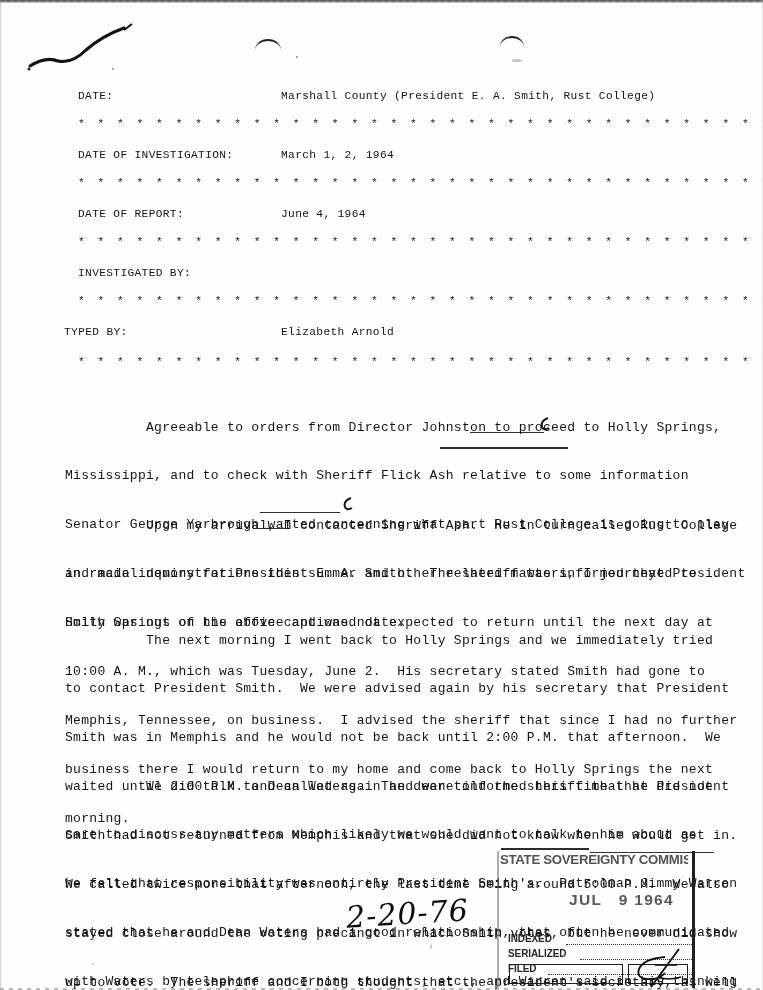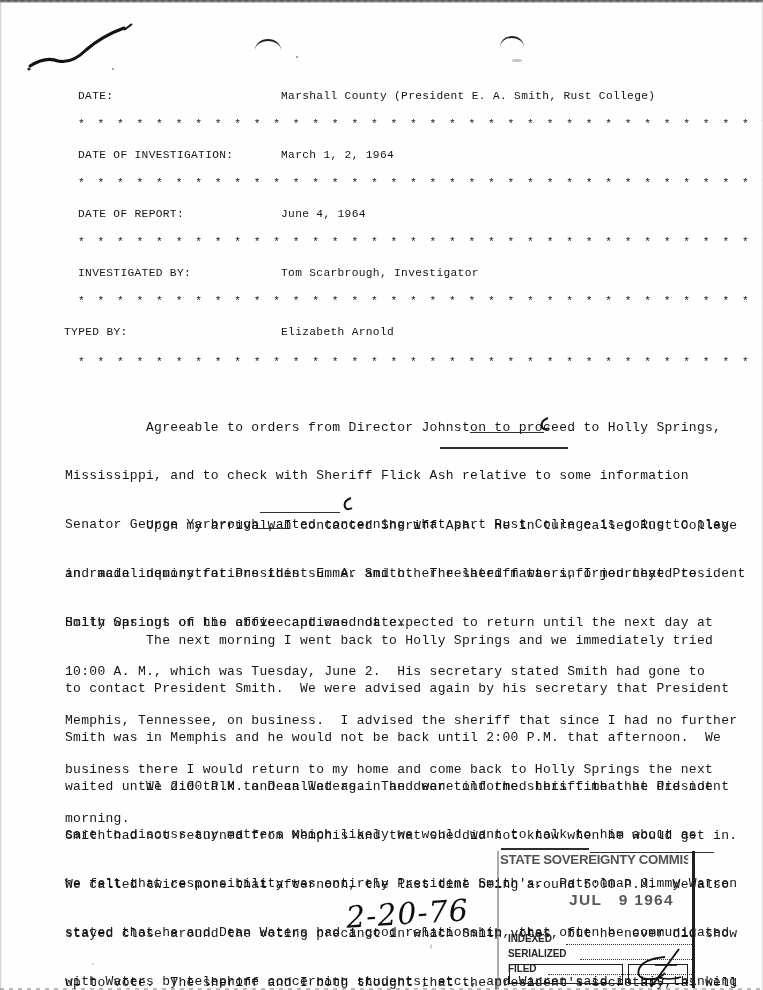--- a/index.html
+++ b/index.html
@@ -253,21 +253,20 @@
   <div class="tw hdr-value" style="left:265px; top:147px;">March 1, 2, 1964</div>
 
   <div class="stars" style="left:78px; top:177px;">* * * * * * * * * * * * * * * * * * * * * * * * * * * * * * * * * * * * * * * * * * * * *</div>
 
   <div class="tw hdr-label" style="left:78px; top:206px;">DATE OF REPORT:</div>
   <div class="tw hdr-value" style="left:265px; top:206px;">June 4, 1964</div>
 
   <div class="stars" style="left:78px; top:236px;">* * * * * * * * * * * * * * * * * * * * * * * * * * * * * * * * * * * * * * * * * * * * *</div>
 
   <div class="tw hdr-label" style="left:78px; top:265px;">INVESTIGATED BY:</div>
-  <div class="tw hdr-value" style="left:265px; top:265px;">Tom Scarbrough, Investigator</div>
 
   <div class="stars" style="left:78px; top:295px;">* * * * * * * * * * * * * * * * * * * * * * * * * * * * * * * * * * * * * * * * * * * * *</div>
 
   <div class="tw hdr-label" style="left:64px; top:324px;">TYPED BY:</div>
   <div class="tw hdr-value" style="left:265px; top:324px;">Elizabeth Arnold</div>
 
   <div class="stars" style="left:78px; top:356px;">* * * * * * * * * * * * * * * * * * * * * * * * * * * * * * * * * * * * * * * * * * * * *</div>
 
   <div class="para" style="top:387px;">
     <div>          Agreeable to orders from Director Johnston to proceed to Holly Springs,</div>

